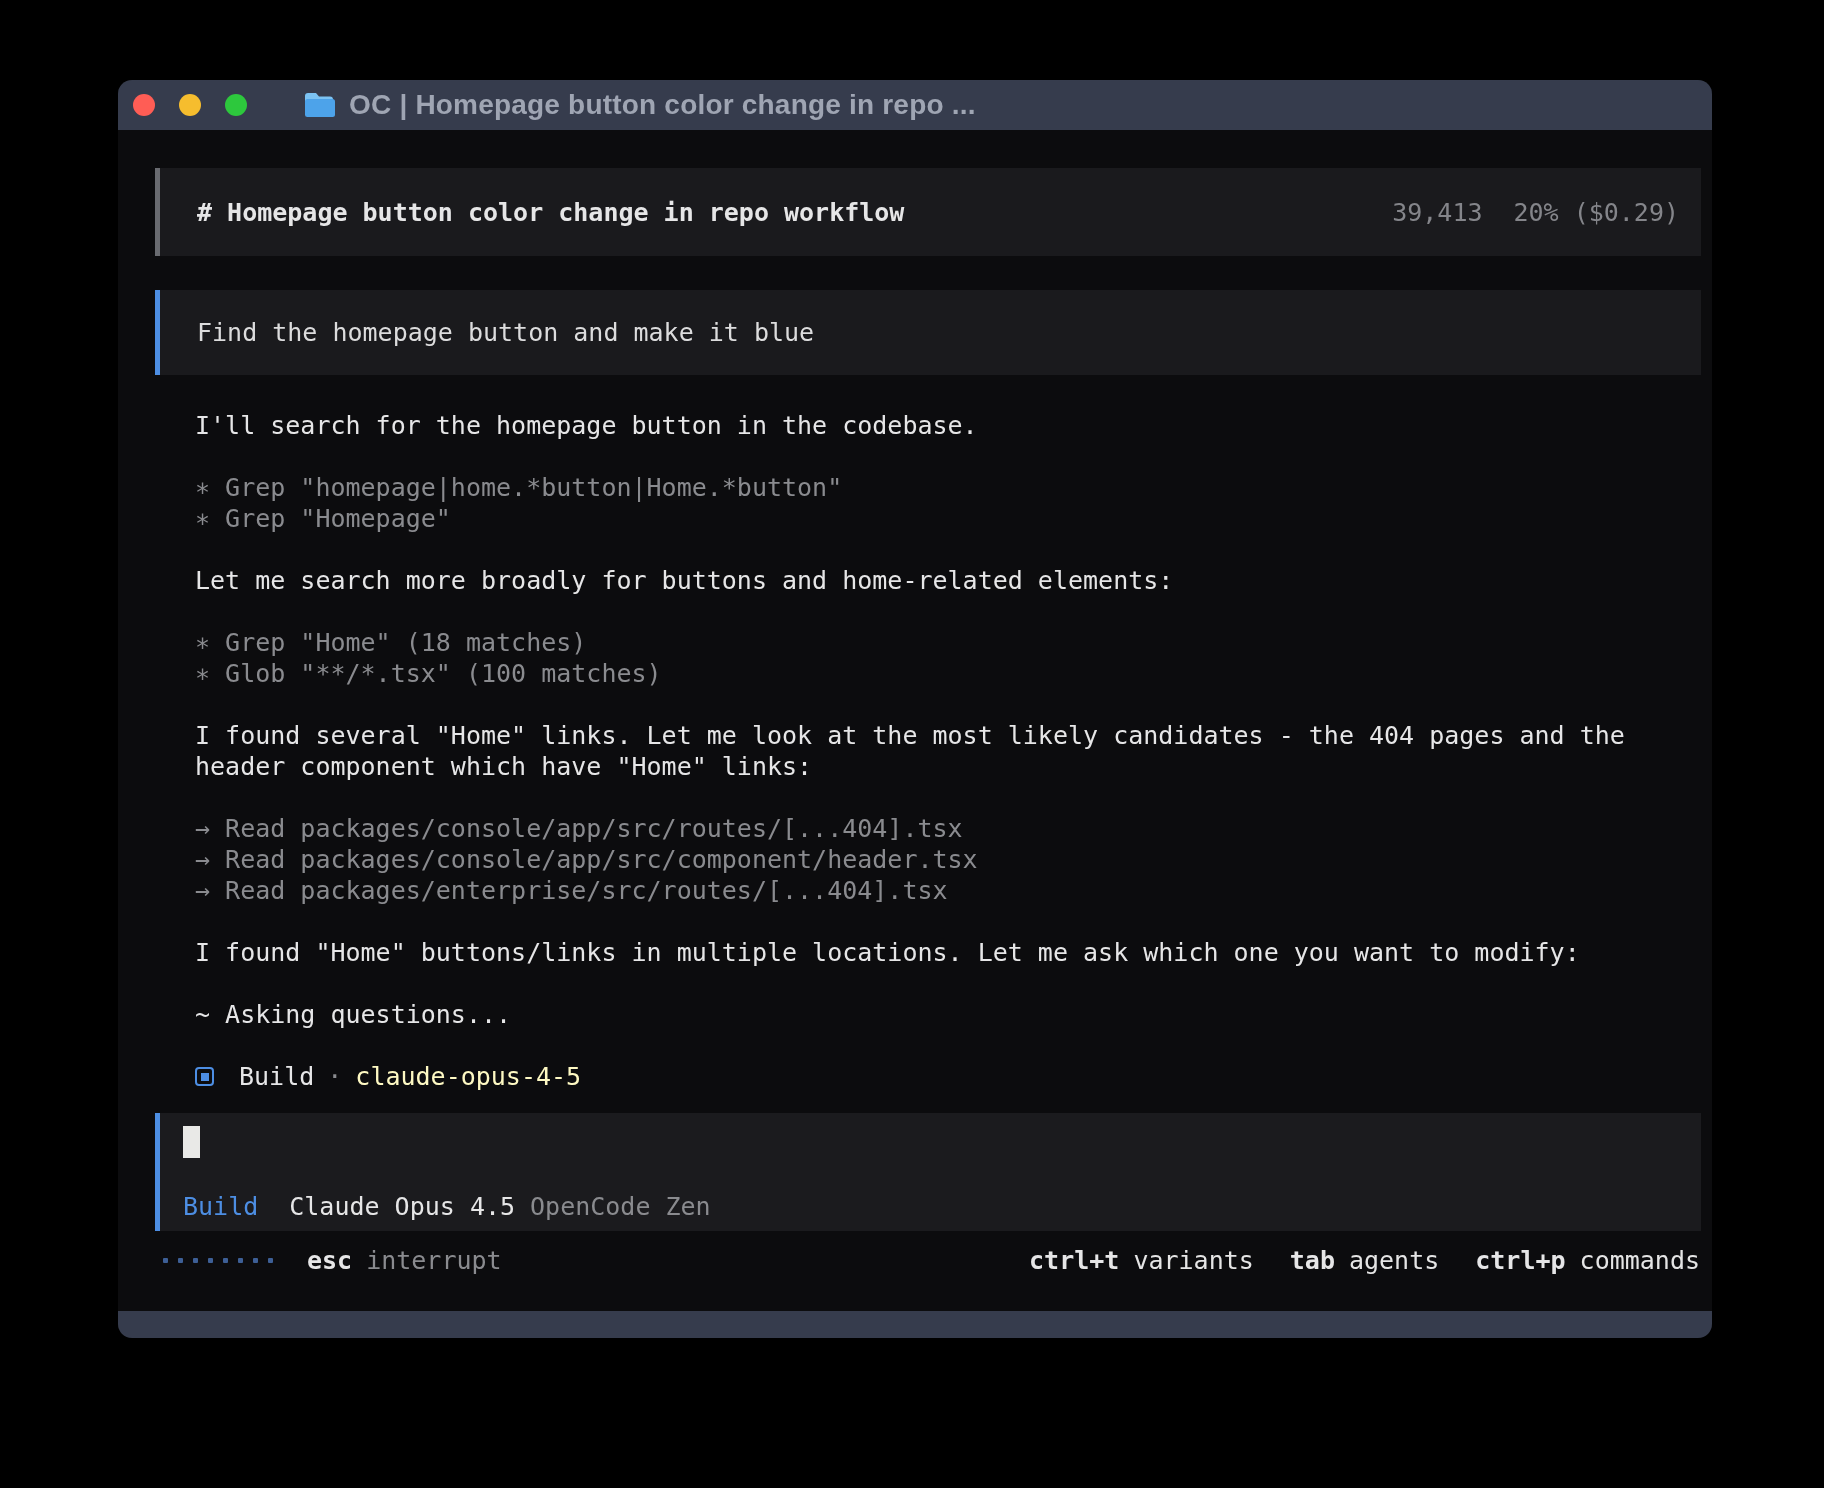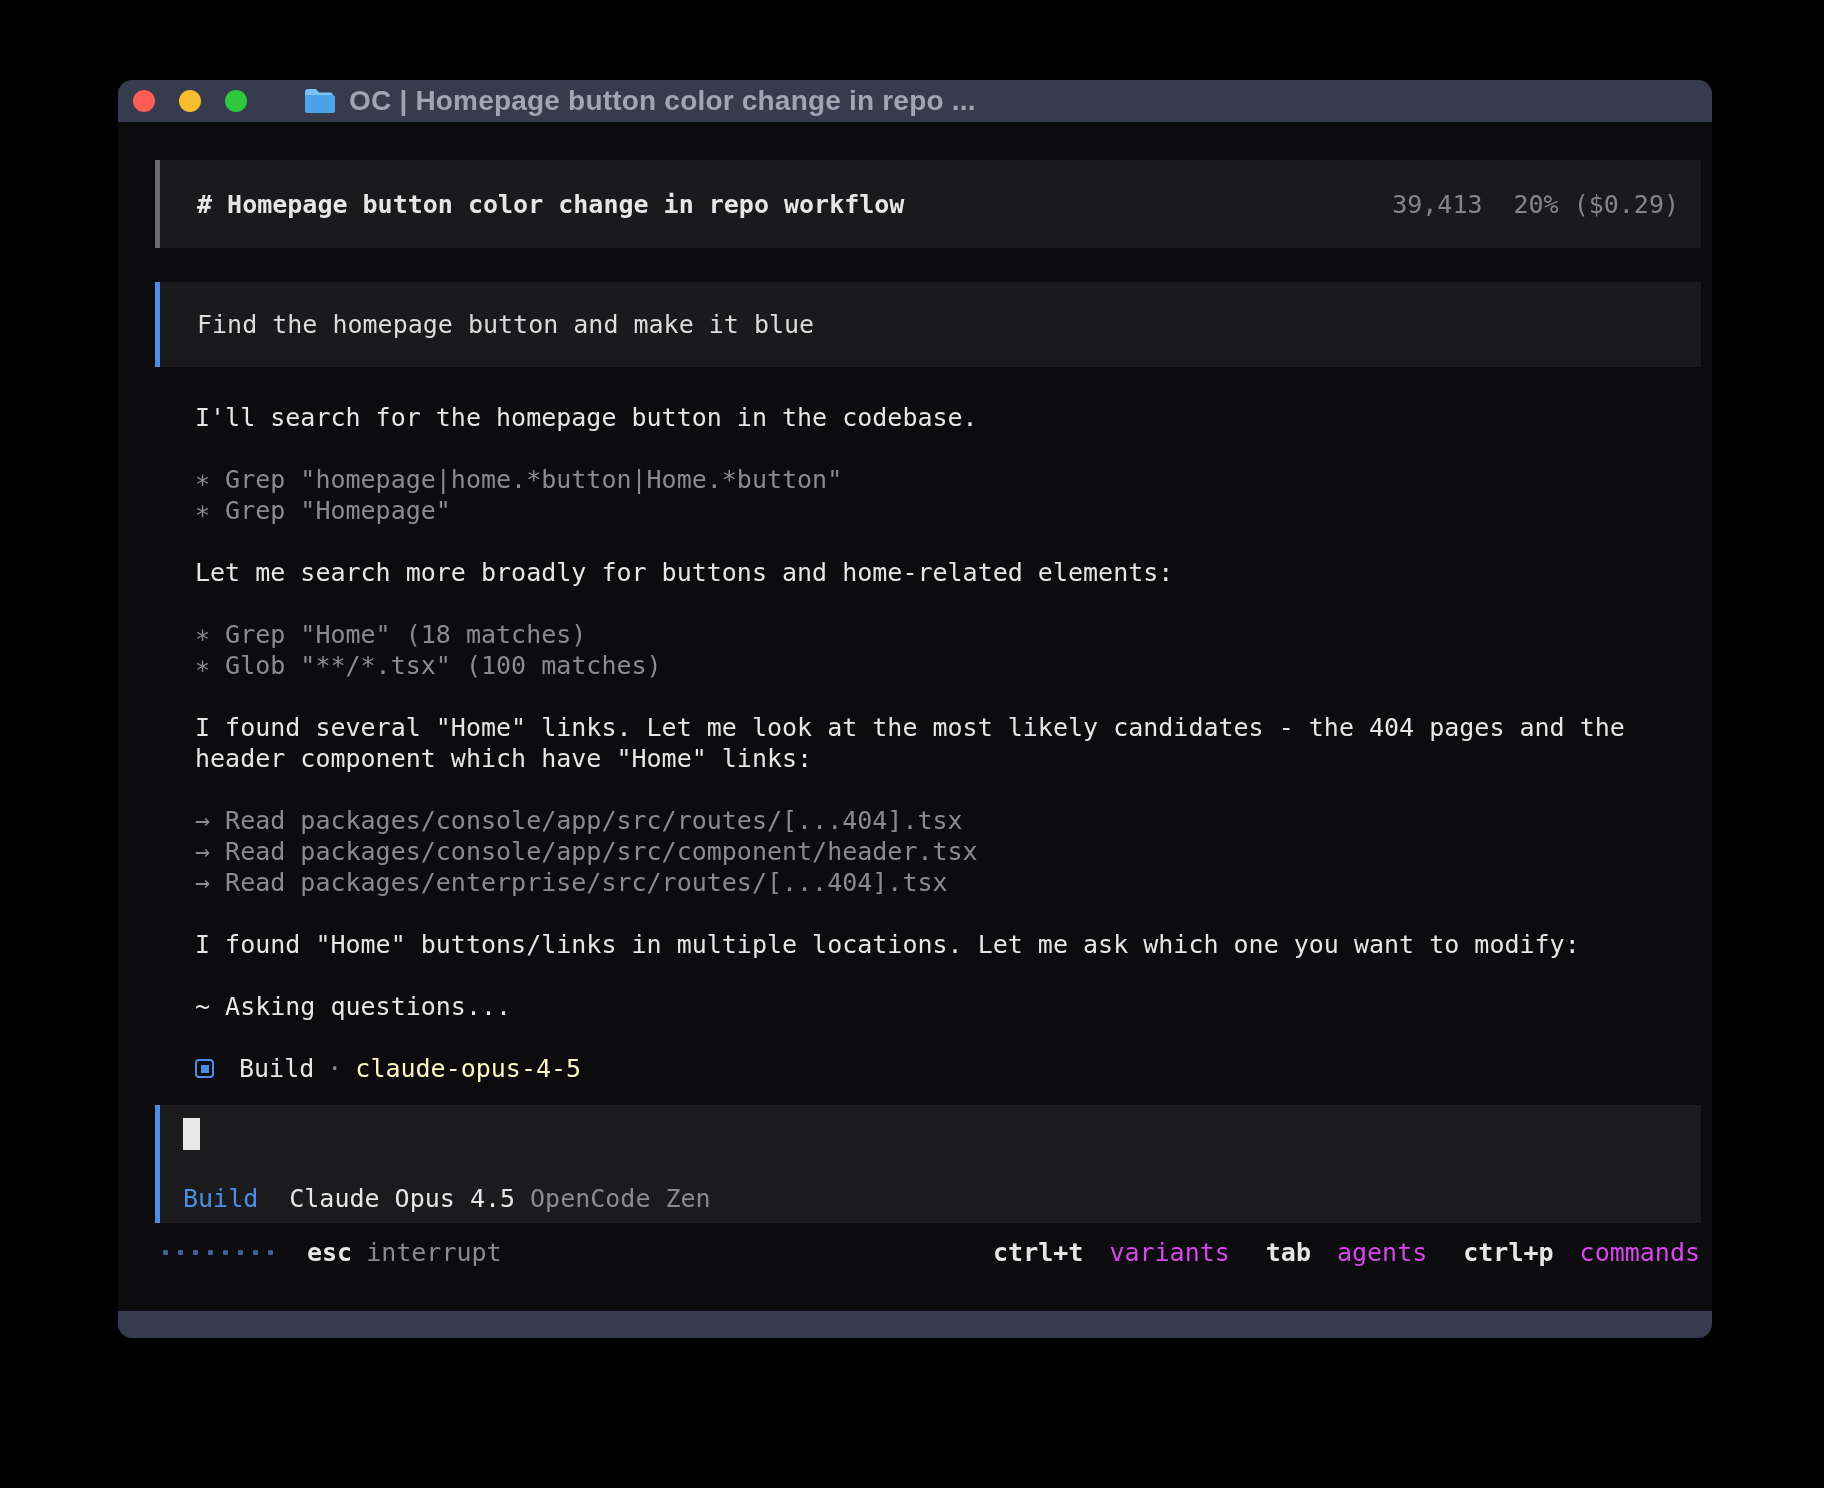--- a/index.html
+++ b/index.html
@@ -7,21 +7,21 @@
   body { font-family: "DejaVu Sans Mono", monospace; }
 
   .window {
     position: absolute; left: 118px; top: 80px; width: 1594px; height: 1258px;
     border-radius: 14px; background: #0c0c0e; overflow: hidden;
     display: flex; flex-direction: column;
   }
 
   
   .titlebar {
-    flex: none; height: 42px; background: #363c4d;
+    flex: none; height: 50px; background: #363c4d;
     display: flex; align-items: center; padding-left: 15px;
   }
   .traffic { width: 22px; height: 22px; border-radius: 50%; margin-right: 24px; flex: none; }
   .traffic.red { background: #ff5d55; }
   .traffic.yellow { background: #f6bd2e; }
   .traffic.green { background: #2dc83d; }
   .folder { margin-left: 32px; margin-right: 14px; flex: none; display: flex; align-items: center; }
   .titlebar-title {
     font-family: "Liberation Sans", sans-serif; font-weight: bold;
     font-size: 28px; color: #9fa5b3; letter-spacing: .2px;
@@ -84,21 +84,21 @@
     justify-content: space-between; padding-left: 8px; padding-right: 1px;
   }
   .status-left { display: flex; align-items: center; }
   .dots { display: flex; align-items: center; gap: 10px; }
   .dot { width: 5px; height: 5px; background: #3d5f96; border-radius: 1px; display: block; }
   .esc-key { font-weight: bold; color: #e6e6e7; margin-left: 34px; }
   .esc-label { color: #8a8b8f; margin-left: 14px; }
   .status-right { display: flex; align-items: center; gap: 36px; }
   .hint { display: flex; align-items: center; }
   .hint .key { font-weight: bold; color: #e6e6e7; }
-  .hint .hlabel { color: #d946ef; margin-left: 26px; }
+  .hint .hlabel { color: #e5e5e5; margin-left: 14px; }
 
   .bottom-strip { flex: none; height: 27px; background: #363c4d; }
 </style>
 </head>
 <body>
 
 <div class="window">
 
   <div class="titlebar">
     <span class="traffic red"></span>

